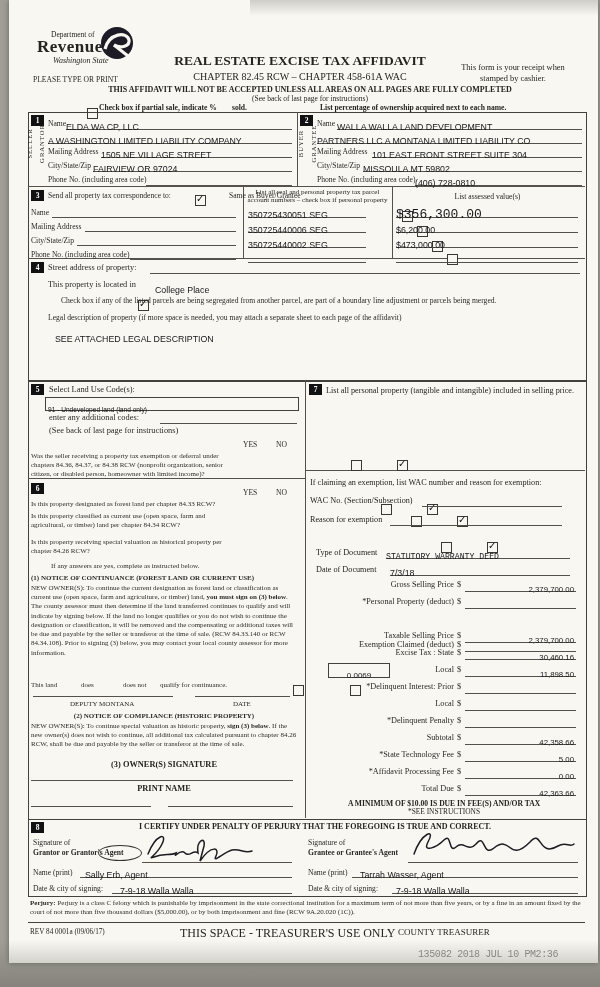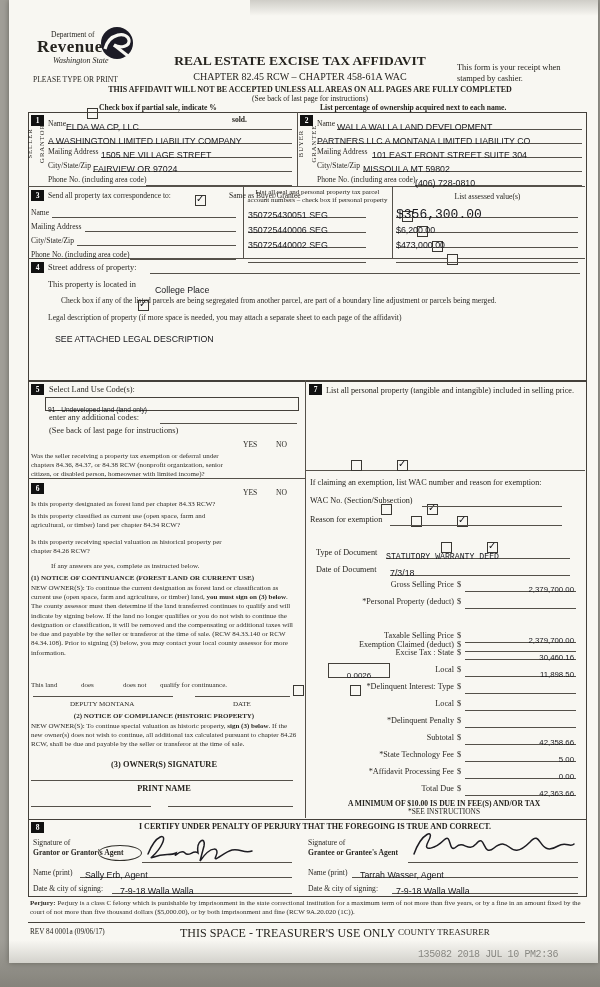--- a/index.html
+++ b/index.html
@@ -55,28 +55,28 @@
     <svg class="abs" style="left:66px;top:-4px;" width="36" height="36" viewBox="0 0 36 36">
       <circle cx="18" cy="18" r="16" fill="#1c1b26"></circle>
       <path d="M6 24 C10 8, 28 6, 30 15 C31 21, 22 24, 15 20" stroke="#f8f7f2" stroke-width="3.2" fill="none"></path>
       <path d="M15 20 L29 31" stroke="#f8f7f2" stroke-width="3" fill="none"></path>
     </svg>
   </div>
   <div class="abs lbl" style="left:33px;top:75px;">PLEASE TYPE OR PRINT</div>
 
   <div class="abs b ctr" style="left:150px;top:53px;width:300px;font-size:13.5px;">REAL ESTATE EXCISE TAX AFFIDAVIT</div>
   <div class="abs ctr" style="left:150px;top:71px;width:300px;font-size:10px;">CHAPTER 82.45 RCW – CHAPTER 458-61A WAC</div>
-  <div class="abs" style="left:457px;top:63px;width:112px;font-size:8.4px;line-height:1.25;">This form is your receipt when stamped by cashier.</div>
+  <div class="abs" style="left:457px;top:63px;width:112px;font-size:8.4px;line-height:1.25;text-align:center;">This form is your receipt when stamped by cashier.</div>
 
   <div class="abs b ctr" style="left:40px;top:85px;width:540px;font-size:8px;">THIS AFFIDAVIT WILL NOT BE ACCEPTED UNLESS ALL AREAS ON ALL PAGES ARE FULLY COMPLETED</div>
   <div class="abs ctr" style="left:180px;top:94px;width:260px;font-size:7.5px;">(See back of last page for instructions)</div>
 
   <span class="cb abs" style="left:87px;top:104px;"></span>
   <div class="abs b" style="left:99px;top:103px;font-size:7.6px;">Check box if partial sale, indicate %</div>
-  <div class="abs b" style="left:232px;top:115px;font-size:7.6px;">sold.</div>
+  <div class="abs b" style="left:232px;top:103px;font-size:7.6px;">sold.</div>
   <div class="abs b" style="left:320px;top:103px;font-size:7.6px;">List percentage of ownership acquired next to each name.</div>
 
   
   <div class="abs" style="left:28px;top:112px;width:557px;height:268px;border:1px solid #44403a;"></div>
   <div class="abs vline" style="left:297px;top:112px;height:74px;"></div>
   <div class="abs hline" style="left:28px;top:186px;width:557px;"></div>
   <div class="abs vline" style="left:243px;top:186px;height:72px;"></div>
   <div class="abs vline" style="left:392px;top:186px;height:72px;"></div>
   <div class="abs hline" style="left:28px;top:258px;width:557px;"></div>
 
@@ -250,27 +250,27 @@
       <span class="mlabel">Taxable Selling Price</span>
       <span class="dollar">$</span>
       <span class="mline"><span class="mval">2,379,700.00</span></span>
     </div>
   <div class="mrow" style="top:646px;">
       <span class="mlabel">Excise Tax : State</span>
       <span class="dollar">$</span>
       <span class="mline"><span class="mval">30,460.16</span></span>
     </div>
   <div class="mrow" style="top:663px;">
-    <span class="abs" style="left:18px;top:0;width:60px;height:13px;border:1px solid #44403a;text-align:center;"><span class="val" style="font-size:8px;line-height:13px;">0.0026</span></span>
+    <span class="abs" style="left:18px;top:0;width:60px;height:13px;border:1px solid #44403a;text-align:center;"><span class="val" style="font-size:8px;line-height:13px;">0.0069</span></span>
     <span class="mlabel">Local</span>
       <span class="dollar">$</span>
       <span class="mline"><span class="mval">11,898.50</span></span>
     </div>
   <div class="mrow" style="top:680px;">
-      <span class="mlabel">*Delinquent Interest: Type</span>
+      <span class="mlabel">*Delinquent Interest: Prior</span>
       <span class="dollar">$</span>
       <span class="mline"><span class="mval"></span></span>
     </div>
   <div class="mrow" style="top:697px;">
       <span class="mlabel">Local</span>
       <span class="dollar">$</span>
       <span class="mline"><span class="mval"></span></span>
     </div>
   <div class="mrow" style="top:714px;">
       <span class="mlabel">*Delinquent Penalty</span>

